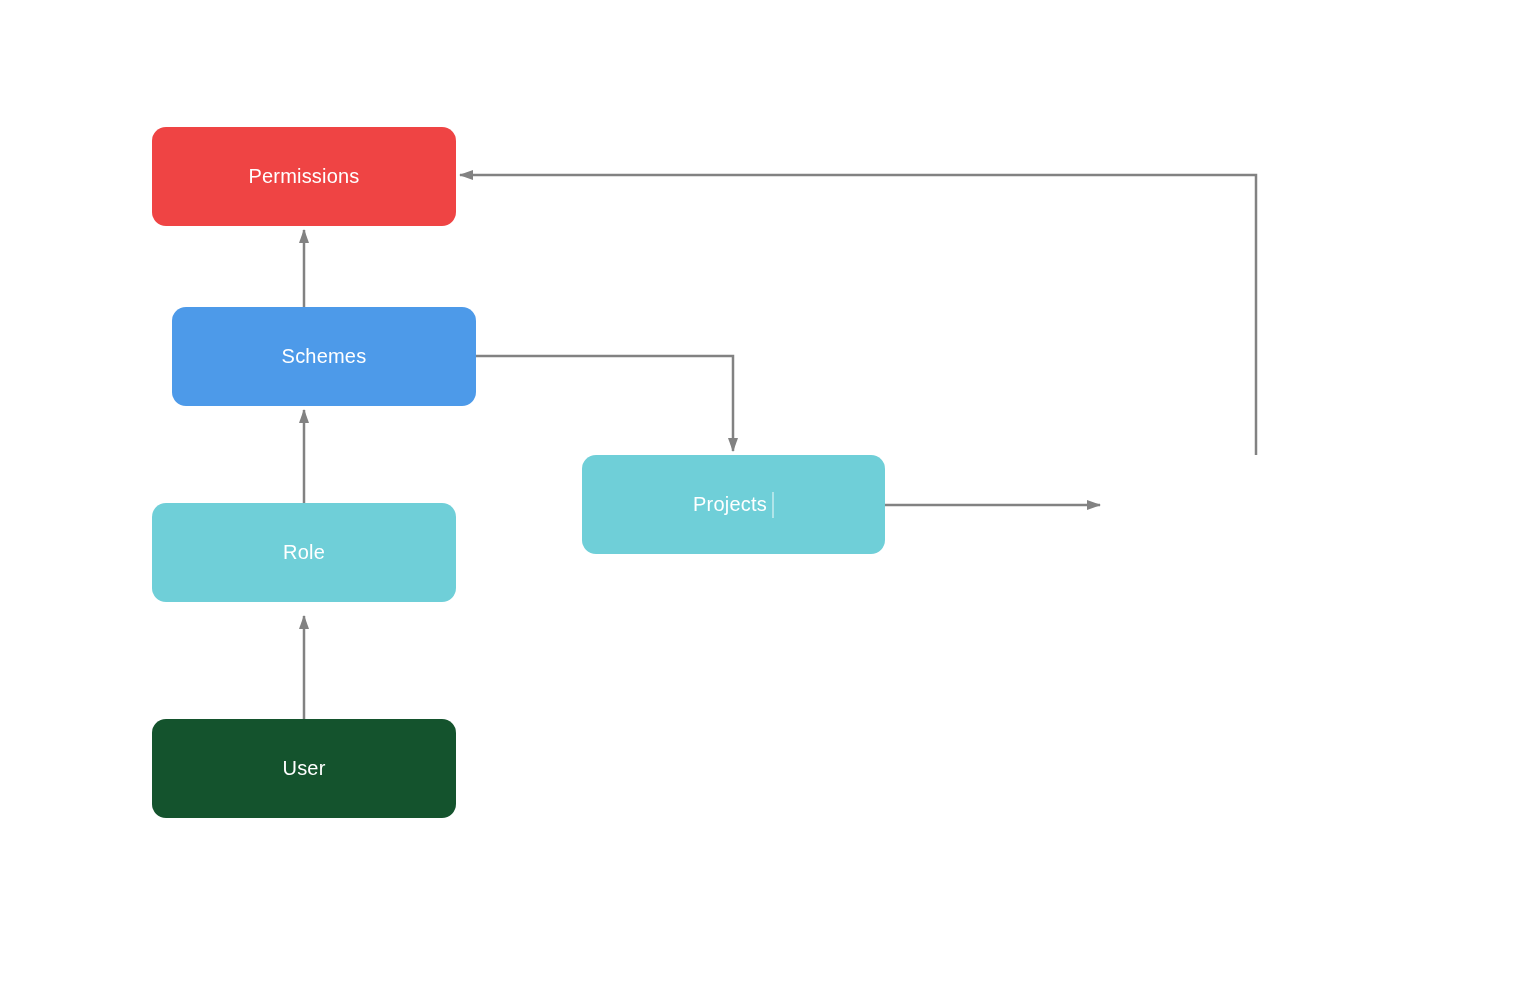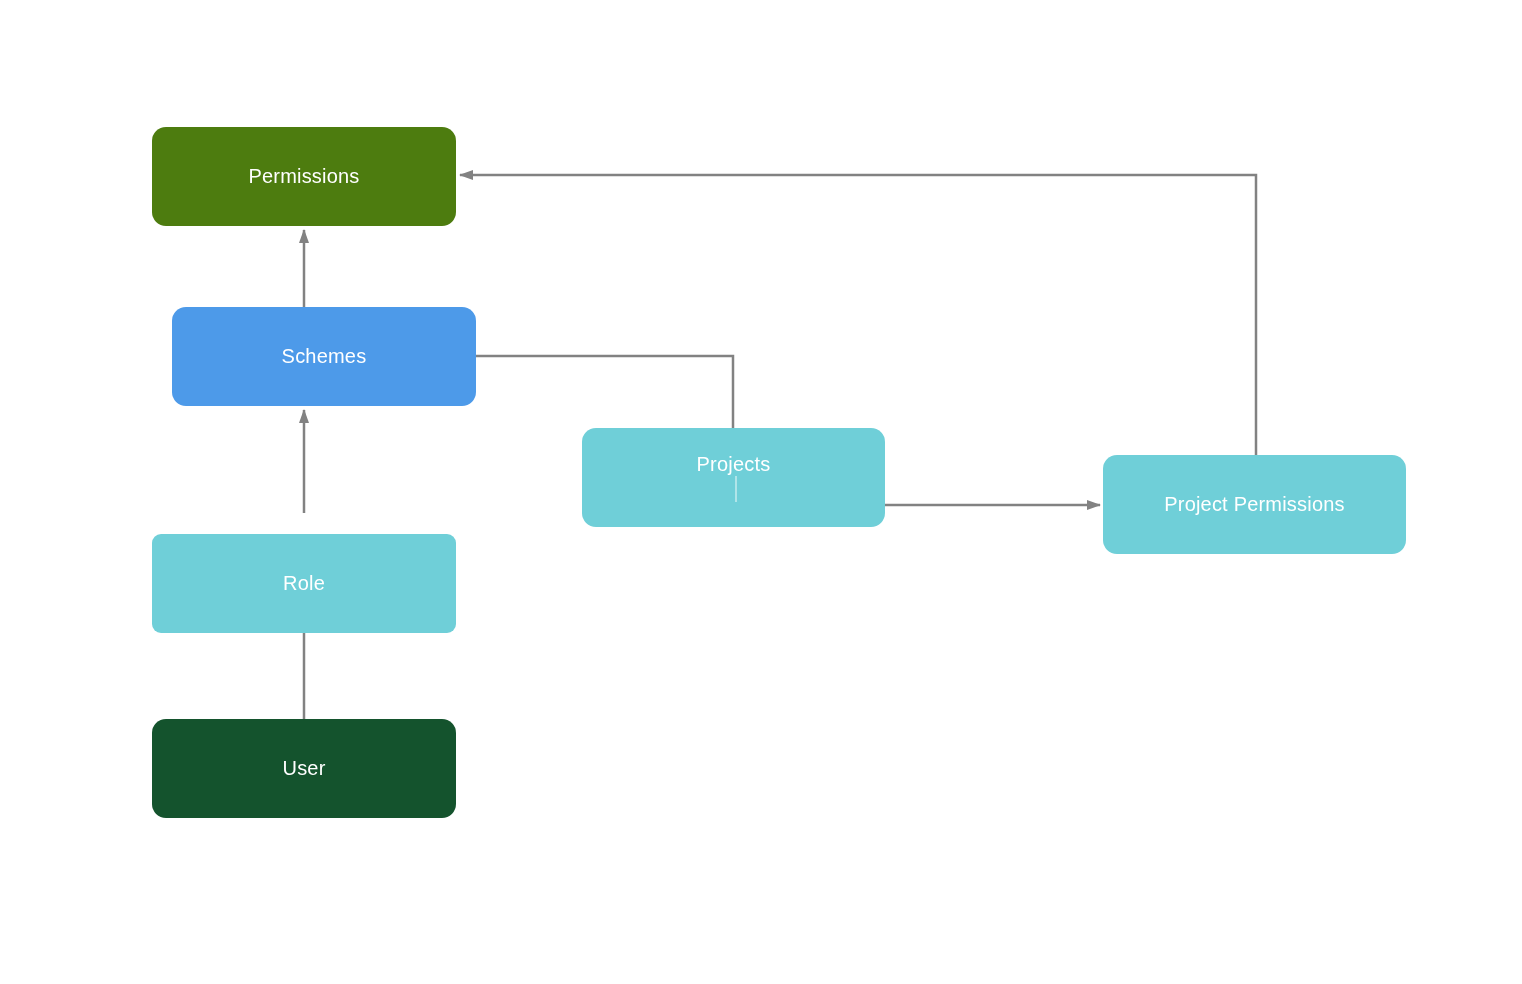--- a/index.html
+++ b/index.html
@@ -38,23 +38,23 @@
     color: #ffffff;
     font-size: 20px;
     letter-spacing: 0.2px;
     box-sizing: border-box;
   }
   .node-label {
     white-space: nowrap;
   }
   #node-permissions        { left: 152px; top: 127px; }
   #node-schemes            { left: 152px; top: 307px; }
-  #node-role               { left: 152px; top: 534px; border-radius: 9px; }
+  #node-role               { left: 152px; top: 503px; }
   #node-user               { left: 152px; top: 719px; }
-  #node-projects           { left: 582px; top: 428px; width: 303px; flex-direction: column; }
+  #node-projects           { left: 582px; top: 455px; width: 303px; }
   #node-project-permissions{ left: 1103px; top: 455px; width: 303px; }
   .text-cursor {
     display: inline-block;
     width: 2px;
     height: 26px;
     margin-left: 5px;
     background: rgba(255, 255, 255, 0.45);
     vertical-align: middle;
   }
 </style>
@@ -70,38 +70,35 @@
       </marker>
     </defs>
     <path class="connector" d="M 304 719 L 304 616" marker-end="url(#arrowhead)"></path>
     <path class="connector" d="M 304 513 L 304 410" marker-end="url(#arrowhead)"></path>
     <path class="connector" d="M 304 307 L 304 230" marker-end="url(#arrowhead)"></path>
     <path class="connector" d="M 456 356 L 733 356 L 733 451" marker-end="url(#arrowhead)"></path>
     <path class="connector" d="M 885 505 L 1100 505" marker-end="url(#arrowhead)"></path>
     <path class="connector" d="M 1256 455 L 1256 175 L 460 175" marker-end="url(#arrowhead)"></path>
   </svg>
 
-  <div class="node" id="node-permissions" style="background: #4d7c0f; text-align: center;">
+  <div class="node" id="node-permissions" style="background: #ef4444; text-align: center;">
     <span class="node-label">Permissions</span>
   </div>
 
   <div class="node" id="node-schemes" style="background: rgb(77, 154, 233); margin-left: 20px;">
     <span class="node-label">Schemes</span>
   </div>
 
   <div class="node" id="node-role" style="background: rgb(111, 207, 216);">
     <span class="node-label">Role</span>
   </div>
 
   <div class="node" id="node-user" style="background: #14532d;">
     <span class="node-label">User</span>
   </div>
 
   <div class="node" id="node-projects" style="background: rgb(111, 207, 216);">
     <span class="node-label">Projects</span>
     <span class="text-cursor"></span>
   </div>
 
-  <div class="node" id="node-project-permissions" style="background: rgb(111, 207, 216);">
-    <span class="node-label">Project Permissions</span>
-  </div>
 
 </div>
 
 </body></html>

